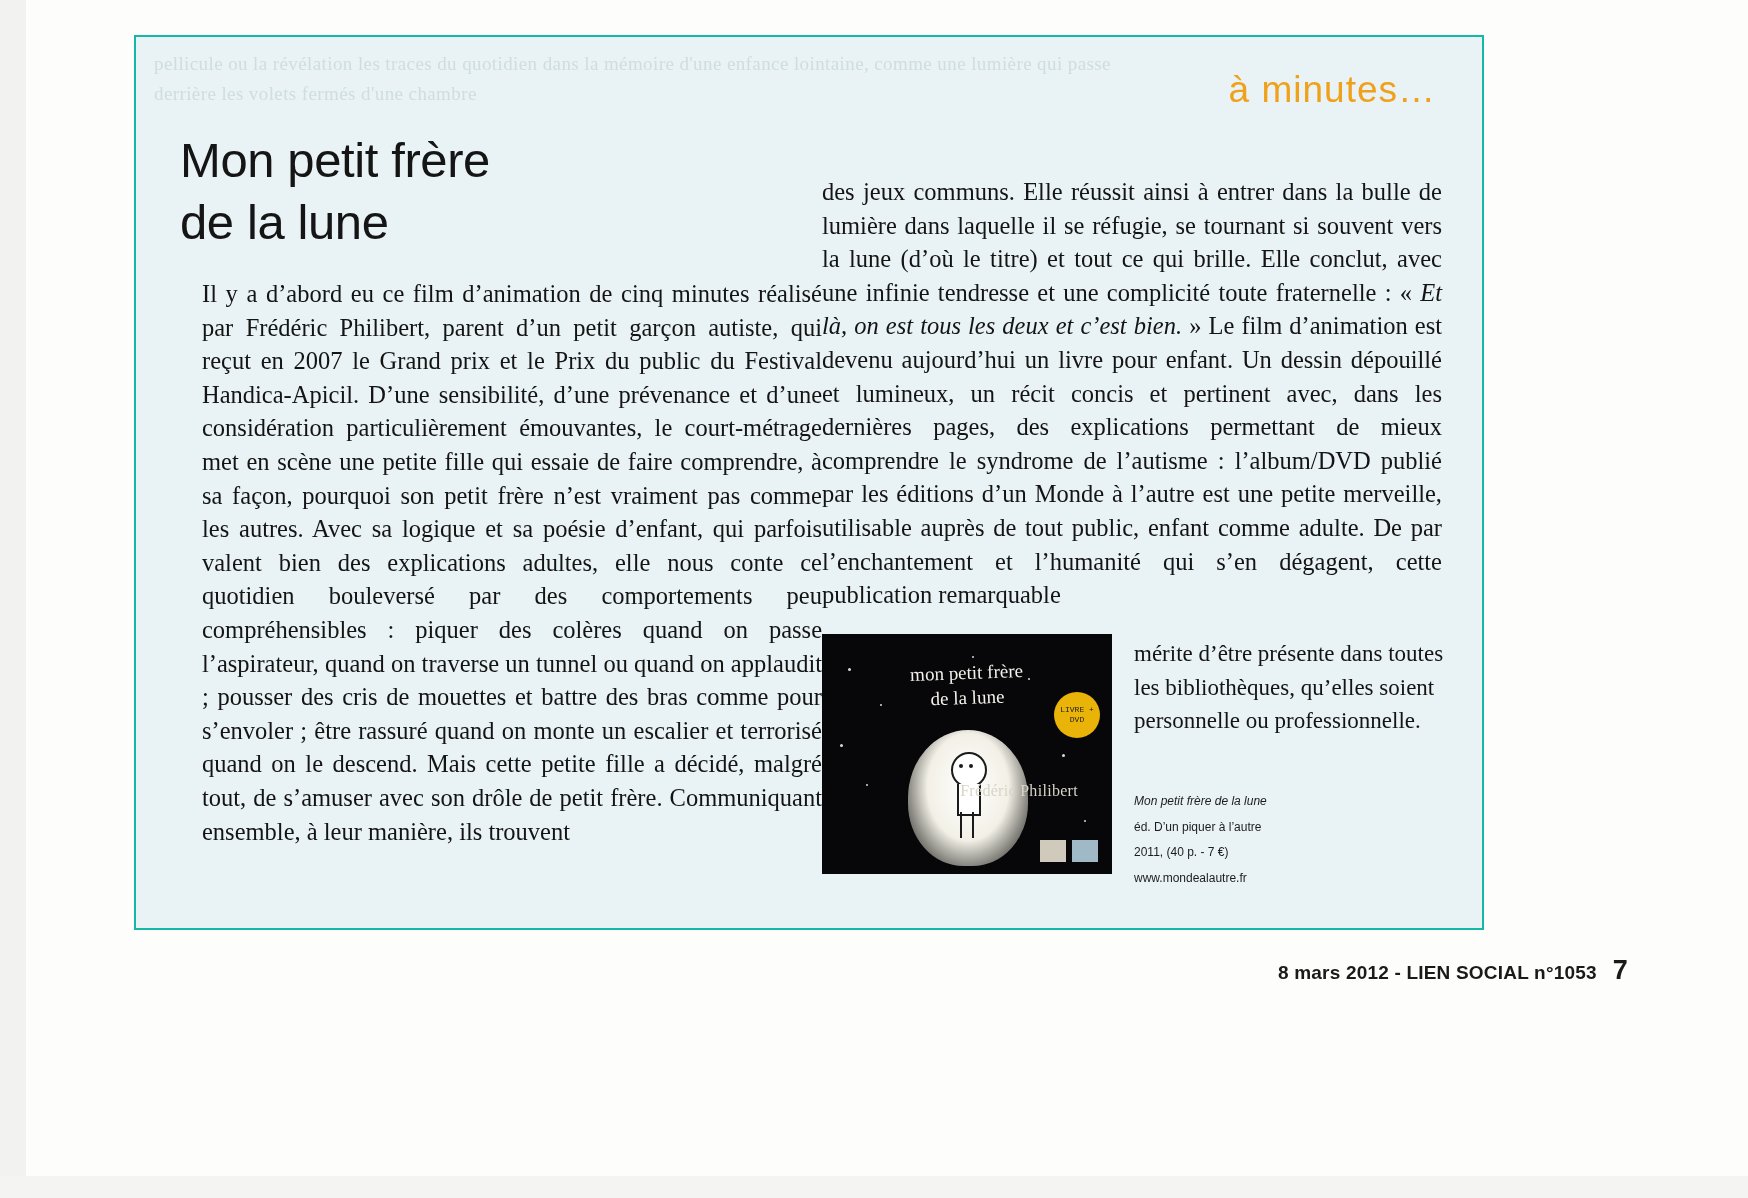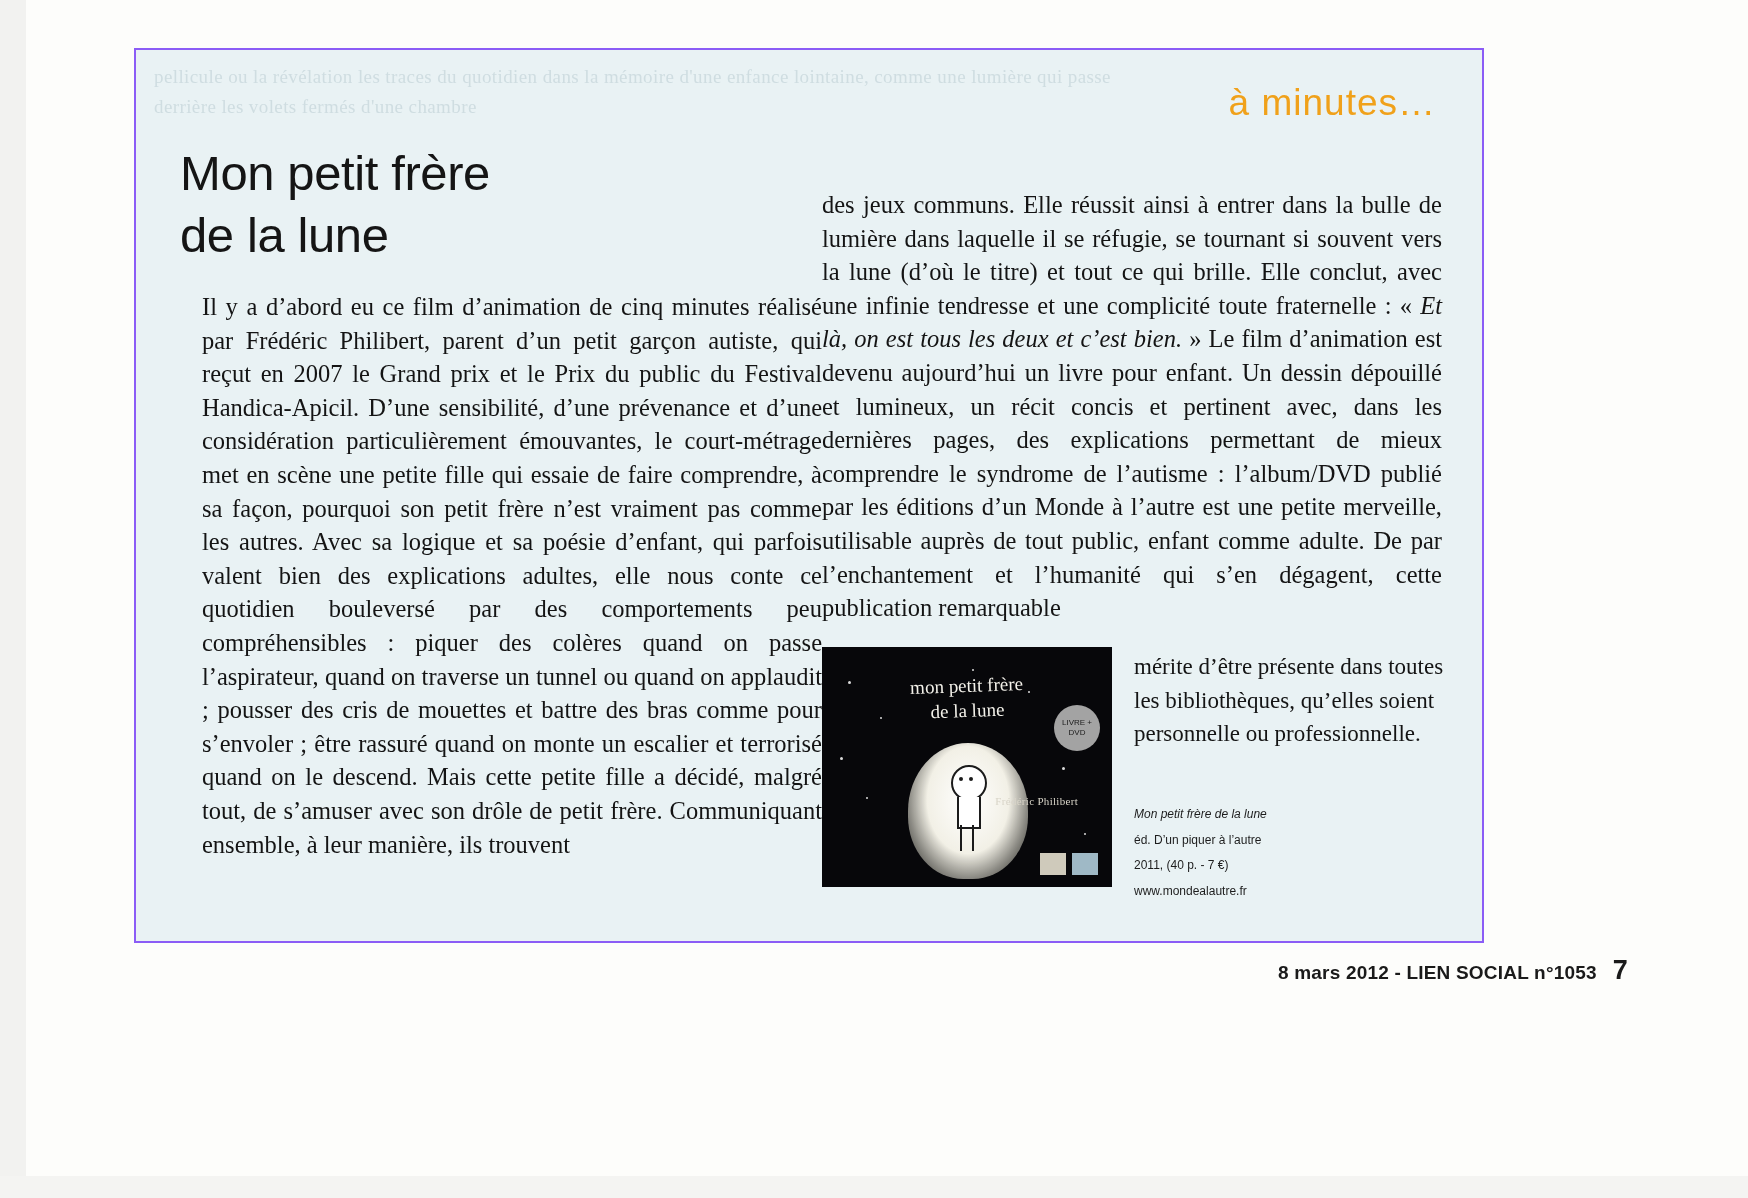--- a/index.html
+++ b/index.html
@@ -32,25 +32,25 @@
   #scan-edge-bottom {
     position: absolute;
     left: 0; bottom: 0; width: 1748px; height: 22px;
     background: #f4f4f2;
   }
 
   
   #article-box {
     position: absolute;
     left: 134px;
-    top: 48px;
+    top: 35px;
     width: 1350px;
     height: 895px;
     background: #e9f2f4;
-    border: 2px solid #8b5cf6;
+    border: 2px solid #14b8a6;
     box-sizing: border-box;
   }
 
   
   #ghost-text {
     position: absolute;
     left: 18px;
     top: 12px;
     width: 1000px;
     color: #cfdde1;
@@ -133,33 +133,33 @@
     line-height: 25px;
     text-align: center;
     white-space: nowrap;
   }
   #cover-author {
     position: absolute;
     right: 34px;
     top: 148px;
     color: #d8d4c8;
     font-family: "Liberation Serif", serif;
-    font-size: 11px;
+    font-size: 16px;
     letter-spacing: 0.3px;
   }
   #cover-badge {
     position: absolute;
     right: 12px;
     top: 58px;
     width: 46px;
     height: 46px;
     border-radius: 50%;
-    background: #a3a3a3;
+    background: #eab308;
     color: #1c1c1c;
-    font-family: Liberation Sans, sans-serif;
+    font-family: Liberation Mono, monospace;
     font-size: 8px;
     line-height: 10px;
     text-align: center;
     padding-top: 13px;
     box-sizing: border-box;
   }
   #cover-moon {
     position: absolute;
     left: 86px;
     top: 96px;

